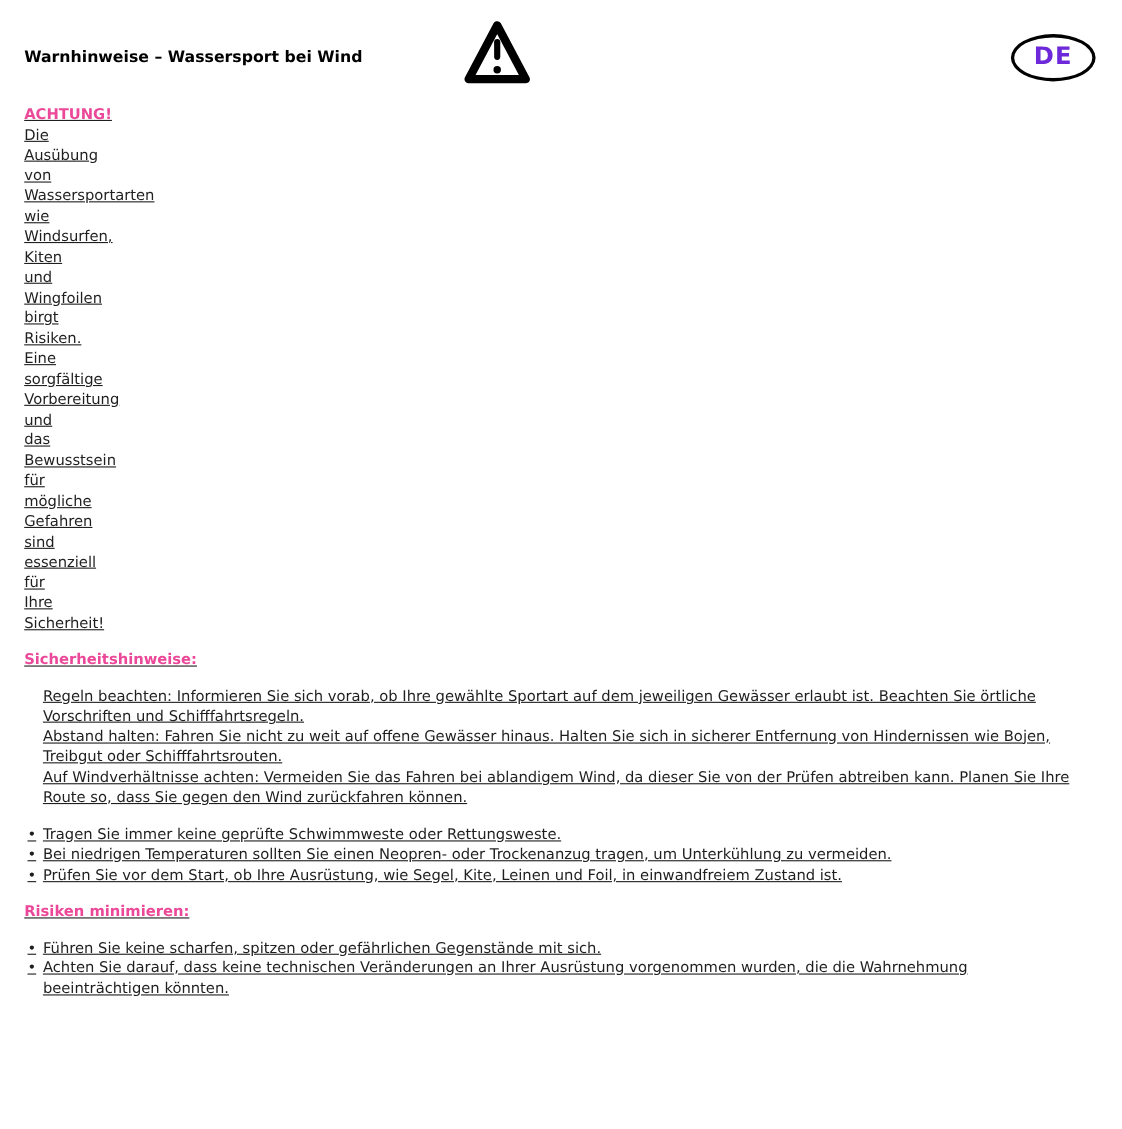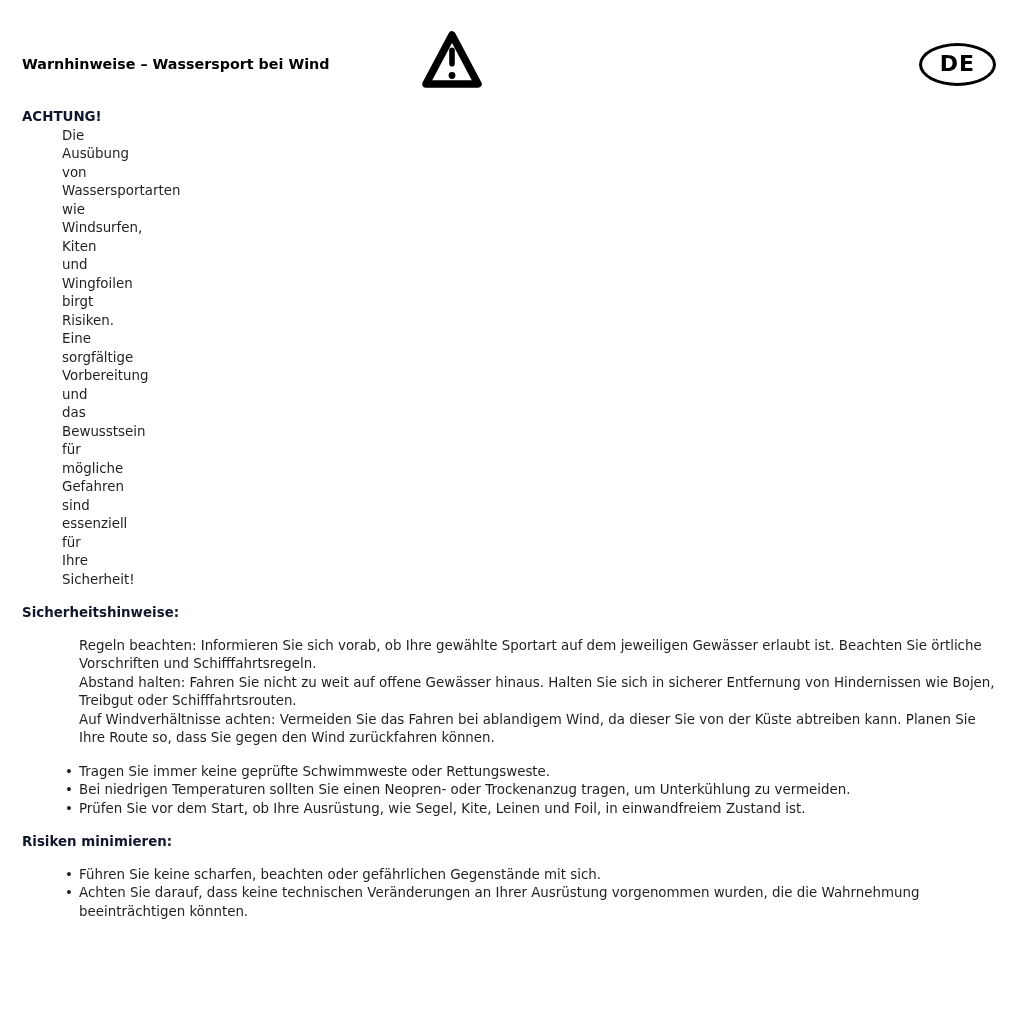--- a/index.html
+++ b/index.html
@@ -7,43 +7,43 @@
   body {
     width: 1020px;
     height: 1026px;
     overflow: hidden;
     position: relative;
     font-family: "DejaVu Sans", "Liberation Sans", sans-serif;
     font-size: 13.4px;
     line-height: 18.5px;
     color: #1f1f1f;
   }
-  .page { padding: 16px 24px 0 22px; }
+  .page { padding: 4px 24px 0 22px; text-decoration: underline; }
 
   
   .header { position: relative; padding-top: 39px; min-height: 77px; }
   .title-block { display: inline-block; }
   .title-line { font-weight: bold; font-size: 14.3px; line-height: 18.5px; color: #000; }
   .warning-triangle { position: absolute; left: 399px; top: 14px; width: 62px; height: 60px; }
   .lang-badge {
     position: absolute; right: 0px; top: 27px;
     width: 77px; height: 43px;
     border: 3.5px solid #000; border-radius: 50%;
     display: flex; align-items: center; justify-content: center;
-    font-weight: bold; font-size: 22px; letter-spacing: 1px; color: #000000;
+    font-weight: bold; font-size: 22px; letter-spacing: 1px; color: #6d28d9;
     background: #fff;
     text-align: right;
   }
 
   
   .section { margin-top: 15px; }
-  .heading { font-size: 13.4px; line-height: 18.5px; font-weight: bold; color: #0f172a; }
+  .heading { font-size: 13.4px; line-height: 18.5px; font-weight: bold; color: #ec4899; }
   .items.gap { margin-top: 14px; }
 
-  .item { display: grid; grid-template-columns: 17px 1fr; margin-left: 40px; }
+  .item { display: grid; grid-template-columns: 17px 1fr; }
   .item .bullet { text-align: left; padding-left: 3px; color: #1f1f1f; }
   .item.plain .bullet { visibility: hidden; }
   .item.full { grid-template-columns: 0px 1fr; }
   .item-text { max-width: 950px; }
   .item.full .item-text { max-width: 906px; }
 </style>
 </head>
 <body>
 
 <div class="page">
@@ -78,21 +78,21 @@
       <div class="item plain">
         <span class="bullet">•</span>
         <span class="item-text">Regeln beachten: Informieren Sie sich vorab, ob Ihre gewählte Sportart auf dem jeweiligen Gewässer erlaubt ist. Beachten Sie örtliche Vorschriften und Schifffahrtsregeln.</span>
       </div>
       <div class="item plain">
         <span class="bullet">•</span>
         <span class="item-text">Abstand halten: Fahren Sie nicht zu weit auf offene Gewässer hinaus. Halten Sie sich in sicherer Entfernung von Hindernissen wie Bojen, Treibgut oder Schifffahrtsrouten.</span>
       </div>
       <div class="item plain">
         <span class="bullet">•</span>
-        <span class="item-text">Auf Windverhältnisse achten: Vermeiden Sie das Fahren bei ablandigem Wind, da dieser Sie von der Küste abtreiben kann. Planen Sie Ihre Route so, dass Sie gegen den Wind zurückfahren können.</span>
+        <span class="item-text">Auf Windverhältnisse achten: Vermeiden Sie das Fahren bei ablandigem Wind, da dieser Sie von der Prüfen abtreiben kann. Planen Sie Ihre Route so, dass Sie gegen den Wind zurückfahren können.</span>
       </div>
     </div>
   </section>
 
   <section class="section">
     <div class="items gap">
       <div class="item bulleted">
         <span class="bullet">•</span>
         <span class="item-text">Tragen Sie immer keine geprüfte Schwimmweste oder Rettungsweste.</span>
       </div>
@@ -105,21 +105,21 @@
         <span class="item-text">Prüfen Sie vor dem Start, ob Ihre Ausrüstung, wie Segel, Kite, Leinen und Foil, in einwandfreiem Zustand ist.</span>
       </div>
     </div>
   </section>
 
   <section class="section">
     <h2 class="heading">Risiken minimieren:</h2>
     <div class="items gap">
       <div class="item bulleted">
         <span class="bullet">•</span>
-        <span class="item-text">Führen Sie keine scharfen, beachten oder gefährlichen Gegenstände mit sich.</span>
+        <span class="item-text">Führen Sie keine scharfen, spitzen oder gefährlichen Gegenstände mit sich.</span>
       </div>
       <div class="item bulleted">
         <span class="bullet">•</span>
         <span class="item-text">Achten Sie darauf, dass keine technischen Veränderungen an Ihrer Ausrüstung vorgenommen wurden, die die Wahrnehmung beeinträchtigen könnten.</span>
       </div>
     </div>
   </section>
 
 </div>
 

